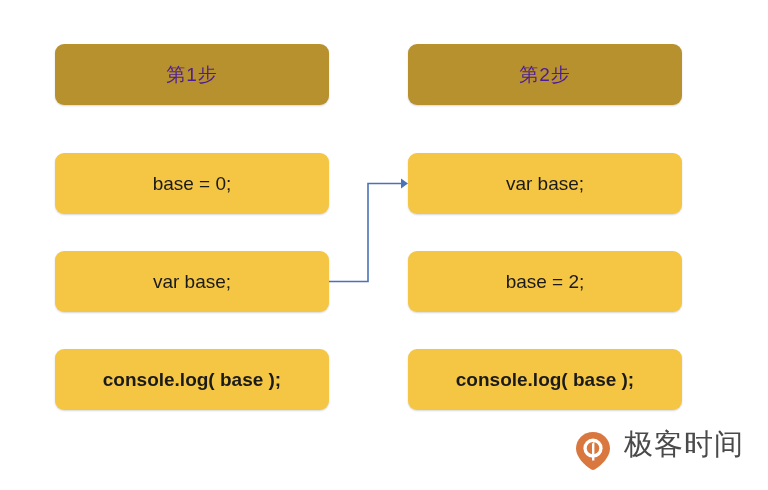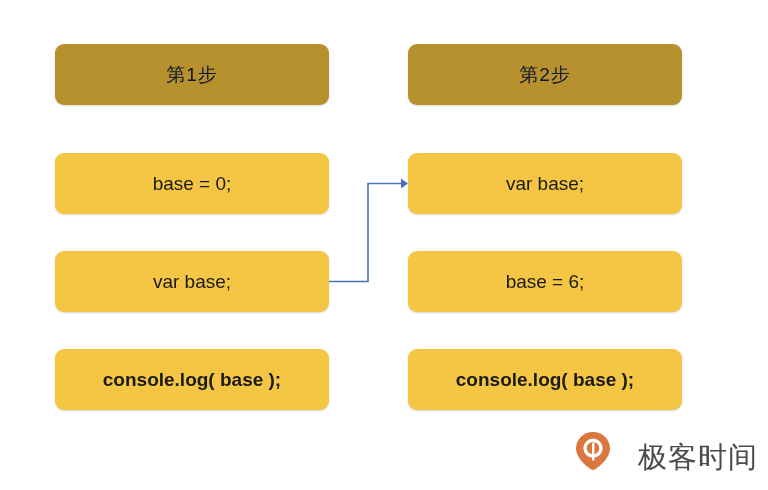--- a/index.html
+++ b/index.html
@@ -39,21 +39,21 @@
     display: flex;
     align-items: center;
     justify-content: center;
     box-sizing: border-box;
     box-shadow: 0 1px 2px rgba(0,0,0,0.16);
   }
 
   .node.header {
     top: 0px;
     background: #b8912f;
-    color: #0f172a;
+    color: #4c1d95;
     font-size: 19px;
     letter-spacing: 1px;
   }
 
   .node.code {
     background: #f5c644;
     color: #1a1a1a;
     font-size: 19px;
   }
 
@@ -73,22 +73,22 @@
     width: 768px;
     height: 490px;
     pointer-events: none;
   }
 
   #logo {
     position: absolute;
     left: 572px;
     top: 430px;
     display: flex;
-    align-items: flex-end;
-    gap: 24px;
+    align-items: flex-start;
+    gap: 10px;
   }
   #logo-mark {
     width: 42px;
     height: 42px;
     flex: none;
   }
   #logo-text {
     font-size: 29px;
     color: #4a4a4a;
     letter-spacing: 1px;
@@ -117,21 +117,21 @@
   </div>
 
   <div class="column" id="column-step2">
     <div class="node header">
       <span class="node-label">第2步</span>
     </div>
     <div class="node code row0">
       <span class="node-label">var base;</span>
     </div>
     <div class="node code row1">
-      <span class="node-label">base = 6;</span>
+      <span class="node-label">base = 2;</span>
     </div>
     <div class="node code row2">
       <span class="node-label">console.log( base );</span>
     </div>
   </div>
 
   <svg id="connector" viewBox="0 0 768 490">
     <path d="M 329 281.5 L 368 281.5 L 368 183.5 L 401 183.5" fill="none" stroke="#4a72b8" stroke-width="1.6"></path>
     <path d="M 401 178.5 L 408 183.5 L 401 188.5 Z" fill="#4a72b8"></path>
   </svg>

